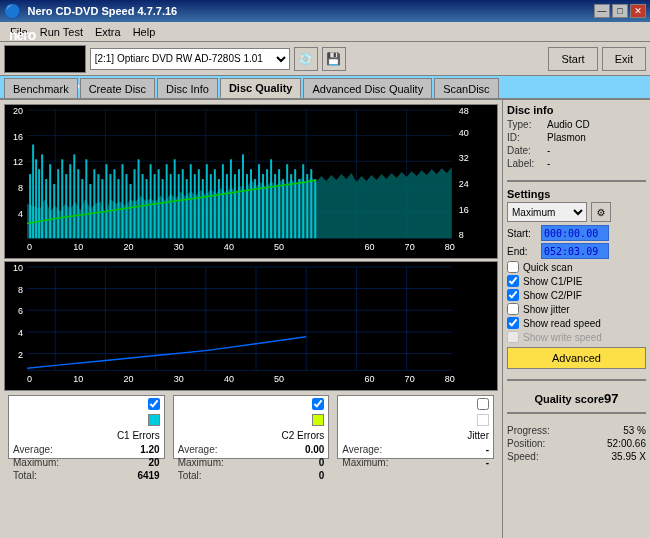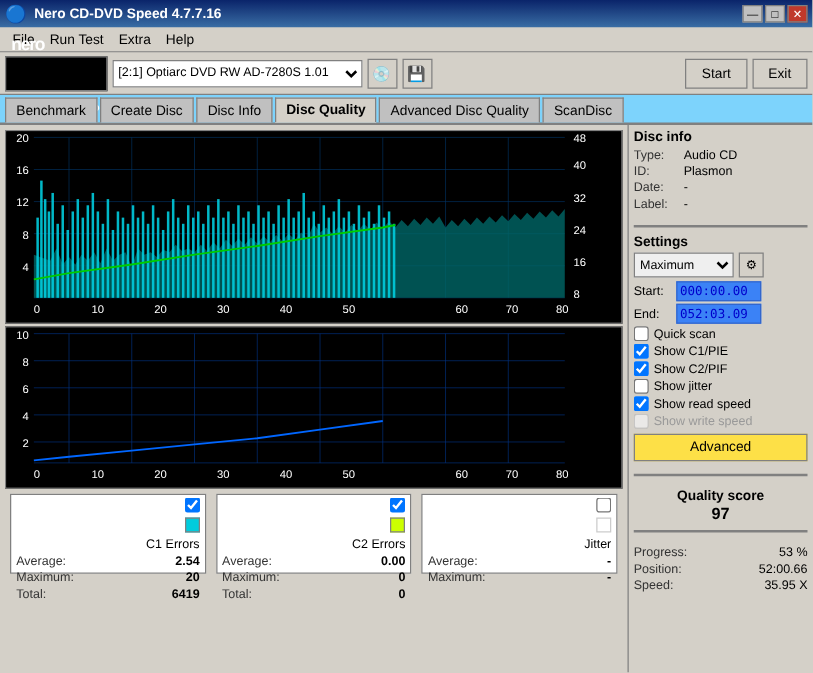--- a/index.html
+++ b/index.html
@@ -67,21 +67,21 @@
     
     .time-input { width: 68px; height: 16px; border: 1px solid #3366cc; background: #3b82f6; font-size: 10px; padding: 1px 2px; color: #0000cc; font-family: monospace; }
     .time-row { display: flex; align-items: center; gap: 4px; font-size: 10px; margin-bottom: 2px; }
     .time-label { width: 30px; }
     
     .checkbox-row { display: flex; align-items: center; gap: 4px; font-size: 10px; margin-bottom: 2px; }
     input[type=checkbox] { width: 12px; height: 12px; margin: 0; }
     
     .advanced-btn { width: 100%; height: 22px; border: 1px solid #808080; background: #fde047; cursor: pointer; font-size: 11px; margin-top: 2px; }
     
-    .quality-row { display: flex; justify-content: center; align-items: center; font-size: 11px; margin-top: 4px; font-weight: bold; flex-direction: column; }
+    .quality-row { display: flex; justify-content: center; align-items: center; font-size: 11px; margin-top: 4px; font-weight: bold; }
     .quality-value { font-weight: bold; font-size: 13px; }
     
     .progress-section { margin-top: 4px; }
     .progress-row { display: flex; justify-content: space-between; font-size: 10px; padding: 1px 0; }
     .progress-label { color: #333; }
     
     
     .y-label { fill: white; font-size: 9px; }
     .grid-line { stroke: #003366; stroke-width: 0.5; }
     .grid-line-v { stroke: #003366; stroke-width: 0.5; }
@@ -303,21 +303,21 @@
     <div id="legend">
 
       <div class="legend-item">
         <div class="legend-header">
           <input type="checkbox" checked="" style="">
           <div class="legend-color" style="background:#00ccdd;"></div>
           <span>C1 Errors</span>
         </div>
         <div class="legend-row">
           <span class="legend-label">Average:</span>
-          <span class="legend-value">2.54</span>
+          <span class="legend-value">1.20</span>
         </div>
         <div class="legend-row">
           <span class="legend-label">Maximum:</span>
           <span class="legend-value">20</span>
         </div>
         <div class="legend-row">
           <span class="legend-label">Total:</span>
           <span class="legend-value">6419</span>
         </div>
       </div>

